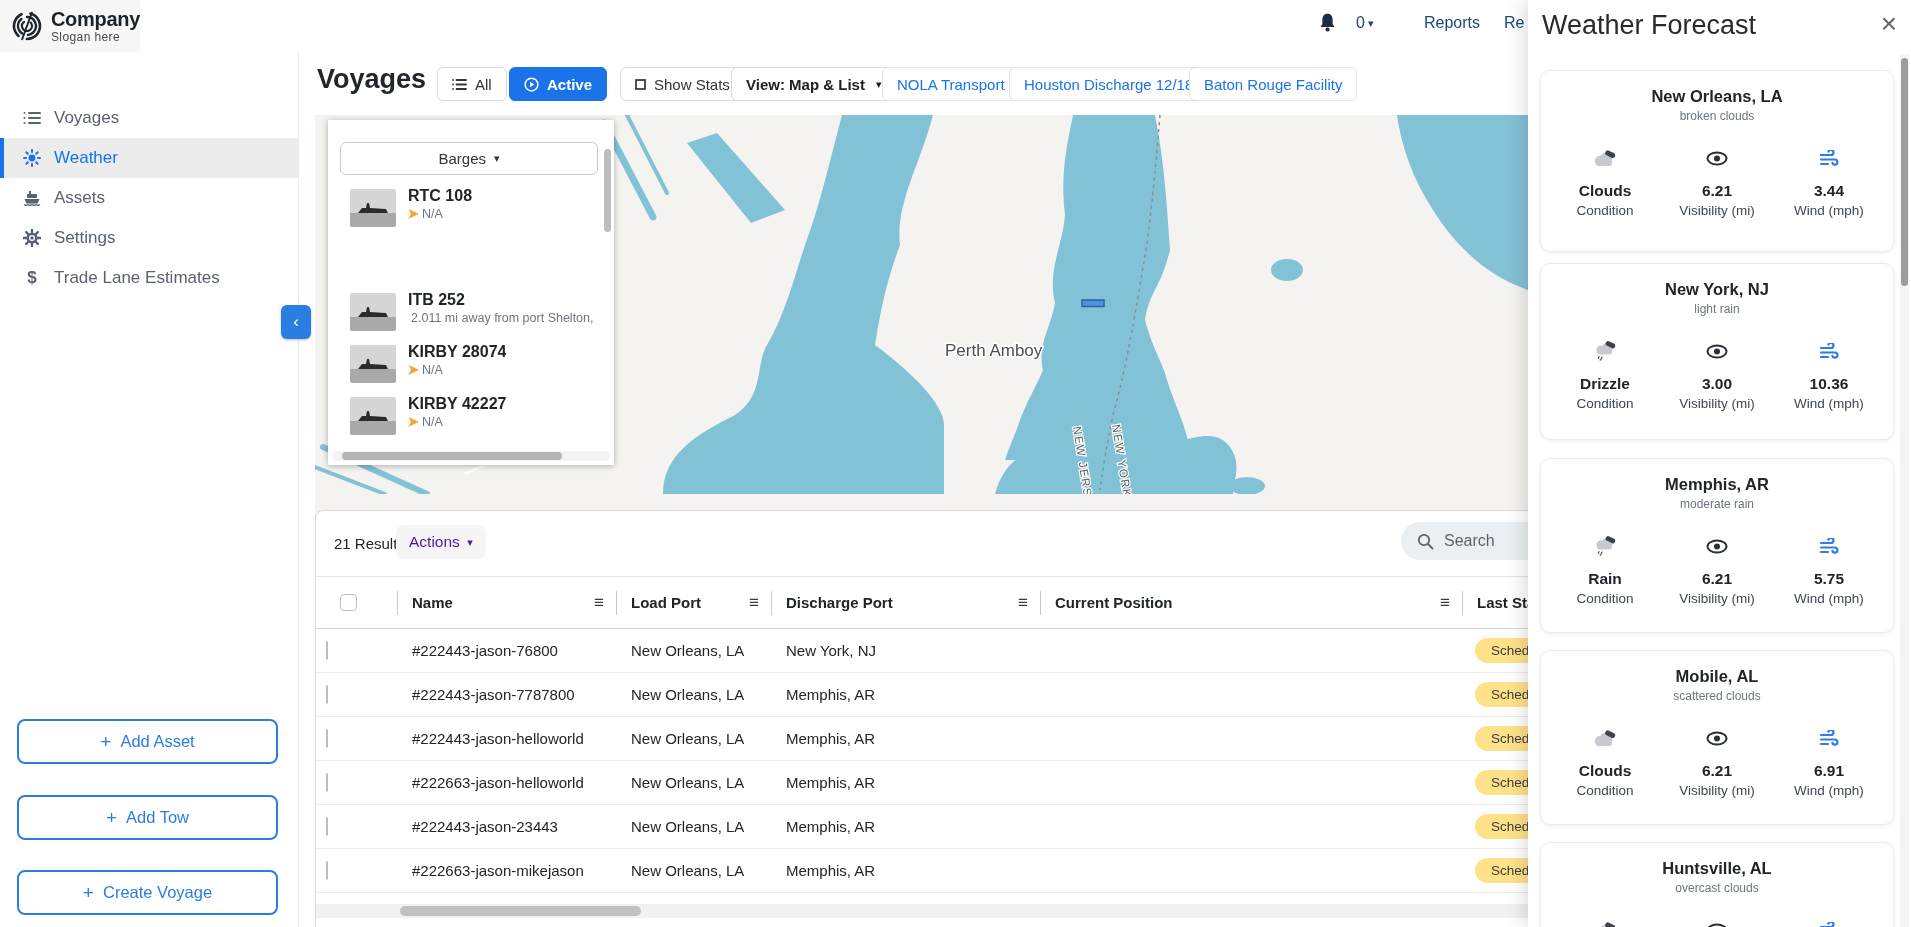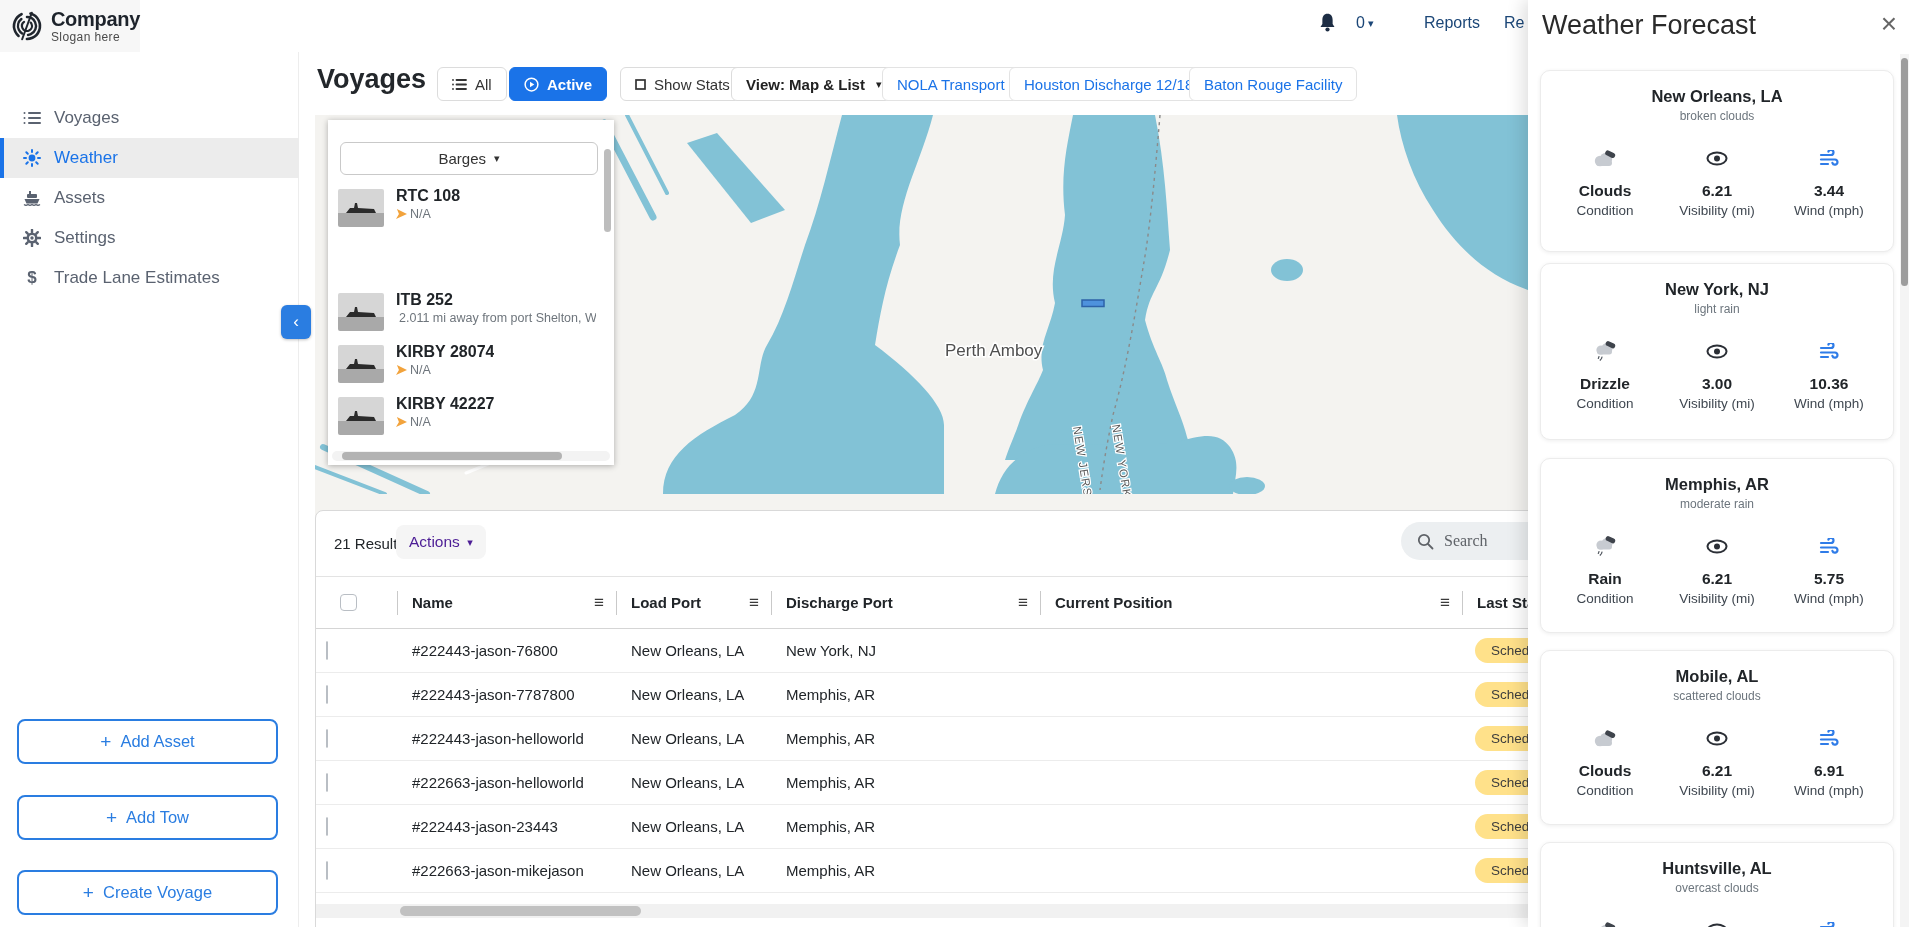--- a/index.html
+++ b/index.html
@@ -34,38 +34,38 @@
   .tb-btn.viewbtn { font-weight:600; color:#222; }
 
   
   .map { position:absolute; left:315px; top:115px; width:1213px; height:479px; background:#f4f3f0; overflow:hidden; }
   .map svg text { font-family:"Liberation Sans","DejaVu Sans",sans-serif; }
 
   
   .barges { position:absolute; left:328px; top:120px; width:286px; height:345px; background:#fff; border-radius:0; box-shadow:0 1px 6px rgba(0,0,0,.3); z-index:3; overflow:hidden; }
   .barges-dd { position:absolute; left:12px; right:16px; top:22px; height:33px; border:1px solid #c9c9c9; border-radius:6px; display:flex; align-items:center; justify-content:center; font-size:15px; color:#333; cursor:pointer; background:#fff; gap:5px; }
   .barge-list { position:absolute; left:10px; right:18px; top:66px; height:260px; overflow:hidden; }
-  .barge-item { position:absolute; left:0; right:0; height:52px; display:flex; cursor:pointer; }
+  .barge-item { position:absolute; left:12px; right:0; height:52px; display:flex; cursor:pointer; }
   .bthumb { width:46px; height:38px; margin-top:3px; border-radius:2px; overflow:hidden; flex:none; }
   .binfo { margin-left:12px; overflow:hidden; }
   .bname { font-size:16px; font-weight:700; color:#212529; margin-top:1px; }
   .bsub { font-size:12.5px; color:#6e757c; white-space:nowrap; overflow:hidden; display:flex; align-items:center; gap:3px; margin-top:2px; }
   .vthumbbar { position:absolute; right:3px; top:29px; width:7px; height:83px; background:#bdbdbd; border-radius:4px; cursor:pointer; }
   .hscroll-track { position:absolute; left:4px; right:4px; bottom:4px; height:10px; background:#f3f3f3; border-radius:5px; }
   .hscroll-thumb { position:absolute; left:10px; top:1px; width:220px; height:8px; background:#b3b3b3; border-radius:4px; cursor:pointer; }
 
   .google-logo { position:absolute; left:10px; bottom:8px; font-size:19px; font-weight:700; letter-spacing:.5px; color:#fff; text-shadow:0 0 2px #8b8b8b,0 0 2px #8b8b8b,0 1px 2px #8b8b8b; cursor:pointer; }
   .map-attrib { position:absolute; right:0; bottom:0; width:38px; height:18px; background:#fff; font-size:10px; color:#444; padding:3px 0 0 4px; white-space:nowrap; overflow:hidden; }
 
   
   .tcard { position:absolute; left:315px; top:510px; width:1583px; height:460px; background:#fff; border:1px solid #d9d9d9; border-radius:8px; z-index:2; overflow:hidden; }
   .results { position:absolute; left:18px; top:24px; font-size:15px; color:#212529; }
   .actions-btn { position:absolute; left:80px; top:14px; padding:8px 13px; background:#f5f5f5; border-radius:8px; font-size:15.5px; color:#4c1d95; cursor:pointer; }
   .search-pill { position:absolute; left:1085px; top:11px; width:260px; height:38px; background:#eceff1; border-radius:19px; display:flex; align-items:center; gap:10px; padding-left:16px; }
-  .search-pill input { border:none; background:transparent; outline:none; font-size:16px; color:#737373; width:160px; font-family:Liberation Serif, serif; }
+  .search-pill input { border:none; background:transparent; outline:none; font-size:16px; color:#737373; width:160px; font-family:Liberation Sans, sans-serif; }
   .search-pill input::placeholder { color:#5f6368; }
   .tgrid { display:grid; grid-template-columns:82px 219px 155px 269px 422px 1fr; align-items:center; }
   .thead { position:absolute; left:0; right:0; top:65px; height:53px; border-top:1px solid #e3e3e3; border-bottom:1px solid #d5d5d5; font-weight:700; font-size:15px; color:#212529; }
   .th { display:flex; align-items:center; height:24px; padding-left:14px; border-right:1px solid #c9c9c9; }
   .th.last { border-right:none; }
   .col-menu { margin-left:auto; margin-right:12px; font-size:17px; color:#3a3a3a; cursor:pointer; font-weight:400; }
   .cb { width:17px; height:17px; border:1.5px solid #b9bec4; border-radius:4px; margin-left:10px; background:#fff; cursor:pointer; }
   .trow { position:absolute; left:0; right:0; height:44px; border-bottom:1px solid #ececec; font-size:15px; color:#212529; cursor:pointer; }
   .td { padding-left:14px; white-space:nowrap; overflow:hidden; }
   .badge { display:inline-block; margin-left:12px; background:#ffe18a; color:#3d3d3d; font-size:13.5px; padding:5px 16px; border-radius:13px; white-space:nowrap; }

